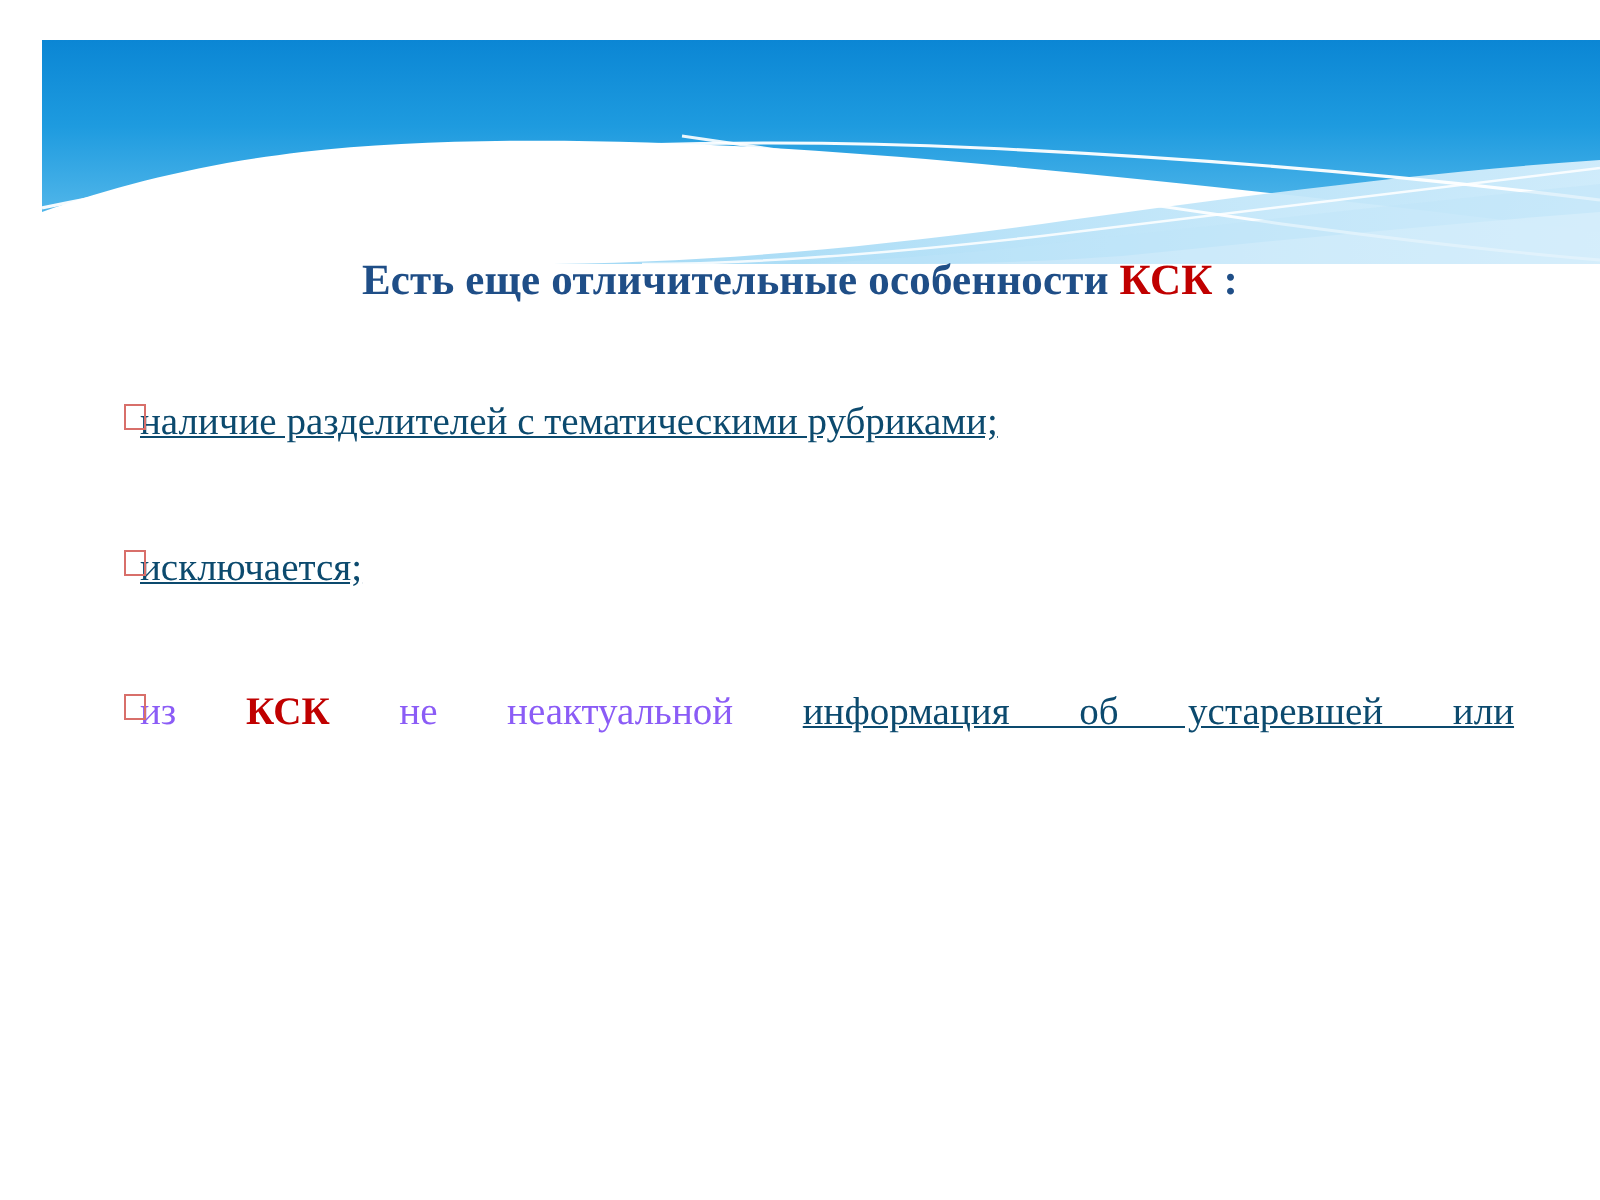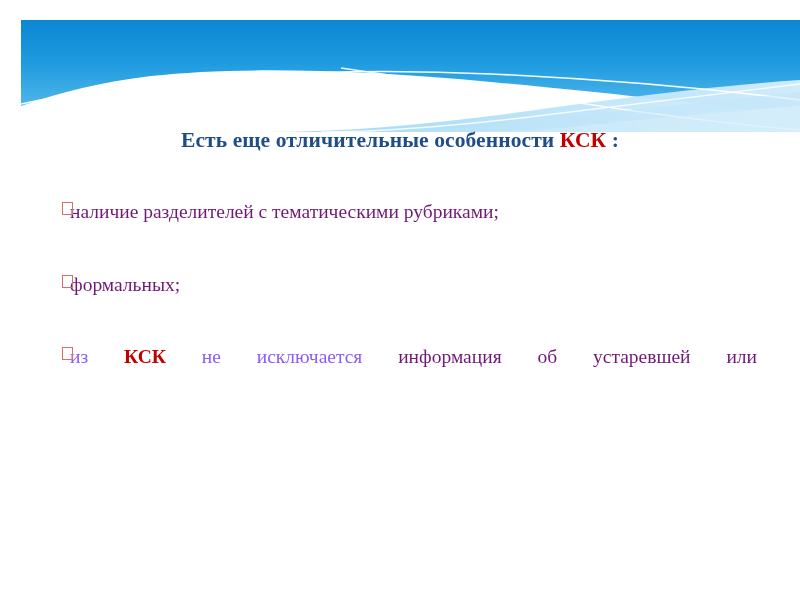--- a/index.html
+++ b/index.html
@@ -85,21 +85,21 @@
     top: 4px;
     width: 11px;
     height: 13px;
     border: 1.6px solid #D86F6A;
     background: transparent;
   }
 
   .b-text { }
   .b-text .red { color: #8b5cf6; }
   .b-text .red-bold { color: #C00000; font-weight: bold; }
-  .b-text .blue { color: #701a75; }
+  .b-text .blue { color: #0c4a6e; text-decoration: underline; }
 
   
   .just-line {
     display: block;
     text-align: justify;
     text-align-last: justify;
     white-space: normal;
   }
   .last-line {
     display: block;
@@ -168,22 +168,22 @@
 
   <div class="bullets">
 
     <div class="bullet-item">
       <span class="bullet-marker"></span>
       <span class="b-text"><span class="blue">наличие  разделителей с тематическими рубриками;</span></span>
     </div>
 
     <div class="bullet-item">
       <span class="bullet-marker"></span>
-      <span class="b-text"><span class="blue last-line">формальных;</span></span>
+      <span class="b-text"><span class="blue last-line">исключается;</span></span>
     </div>
 
     <div class="bullet-item">
       <span class="bullet-marker"></span>
-      <span class="b-text"><span class="just-line"><span class="red">из </span><span class="red-bold">КСК</span><span class="red"> не исключается </span><span class="blue">информация об устаревшей или</span></span></span>
+      <span class="b-text"><span class="just-line"><span class="red">из </span><span class="red-bold">КСК</span><span class="red"> не неактуальной </span><span class="blue">информация об устаревшей или</span></span></span>
     </div>
 
   </div>
 </div>
 
 </body></html>

